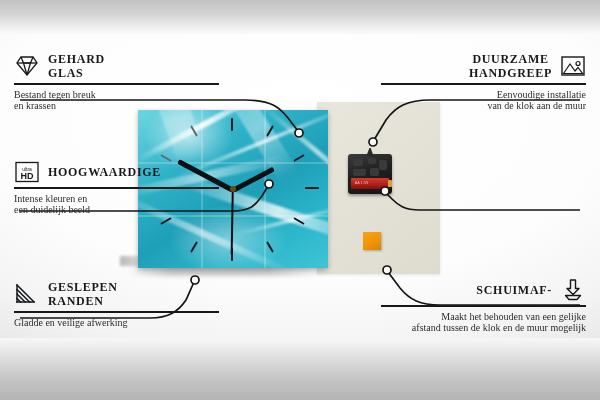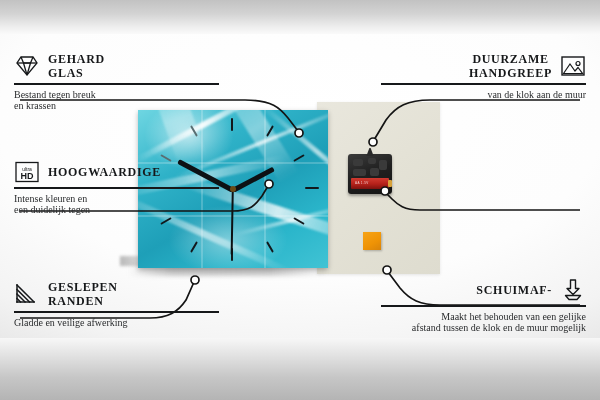--- a/index.html
+++ b/index.html
@@ -248,21 +248,21 @@
         <text x="13" y="10.5" font-family="Liberation Sans, sans-serif" font-size="5" text-anchor="middle" fill="#16181a">ultra</text>
         <text x="13" y="19" font-family="Liberation Sans, sans-serif" font-size="9" font-weight="bold" text-anchor="middle" fill="#16181a">HD</text>
       </svg>
       <div class="titles">
         <div>HOOGWAARDIGE</div>
       </div>
     </div>
     <div class="rule"></div>
     <div class="sub">
       <div>Intense kleuren en</div>
-      <div>een duidelijk tegen</div>
+      <div>een duidelijk beeld</div>
     </div>
   </div>
 
   <div class="feat left f-left3">
     <div class="head">
       <svg class="ic" viewBox="0 0 26 24">
         <g stroke="#16181a" stroke-width="1.5" stroke-linecap="square">
           <path d="M3 3 L3 20"></path>
             <path d="M3 20 L20 20"></path>
           <path d="M3 3 L20 20"></path>
@@ -289,20 +289,21 @@
         <circle cx="18" cy="9.5" r="2" fill="none" stroke="#16181a" stroke-width="1.2"></circle>
         <path d="M3.5 19.5 L10 10 L15 17 L18 13.5 L22.5 19.5 Z" fill="none" stroke="#16181a" stroke-width="1.2"></path>
       </svg>
       <div class="titles">
         <div>DUURZAME</div>
         <div>HANDGREEP</div>
       </div>
     </div>
     <div class="rule"></div>
     <div class="sub">
+      <div>Eenvoudige installatie</div>
       <div>van de klok aan de muur</div>
     </div>
   </div>
 
 
   <div class="feat right f-right3">
     <div class="head">
       <svg class="ic" viewBox="0 0 26 24">
         <g fill="none" stroke="#16181a" stroke-width="1.4" stroke-linejoin="round">
           <path d="M10.5 2 L15.5 2 L15.5 10.5 L19 10.5 L13 16.5 L7 10.5 L10.5 10.5 Z"></path>

